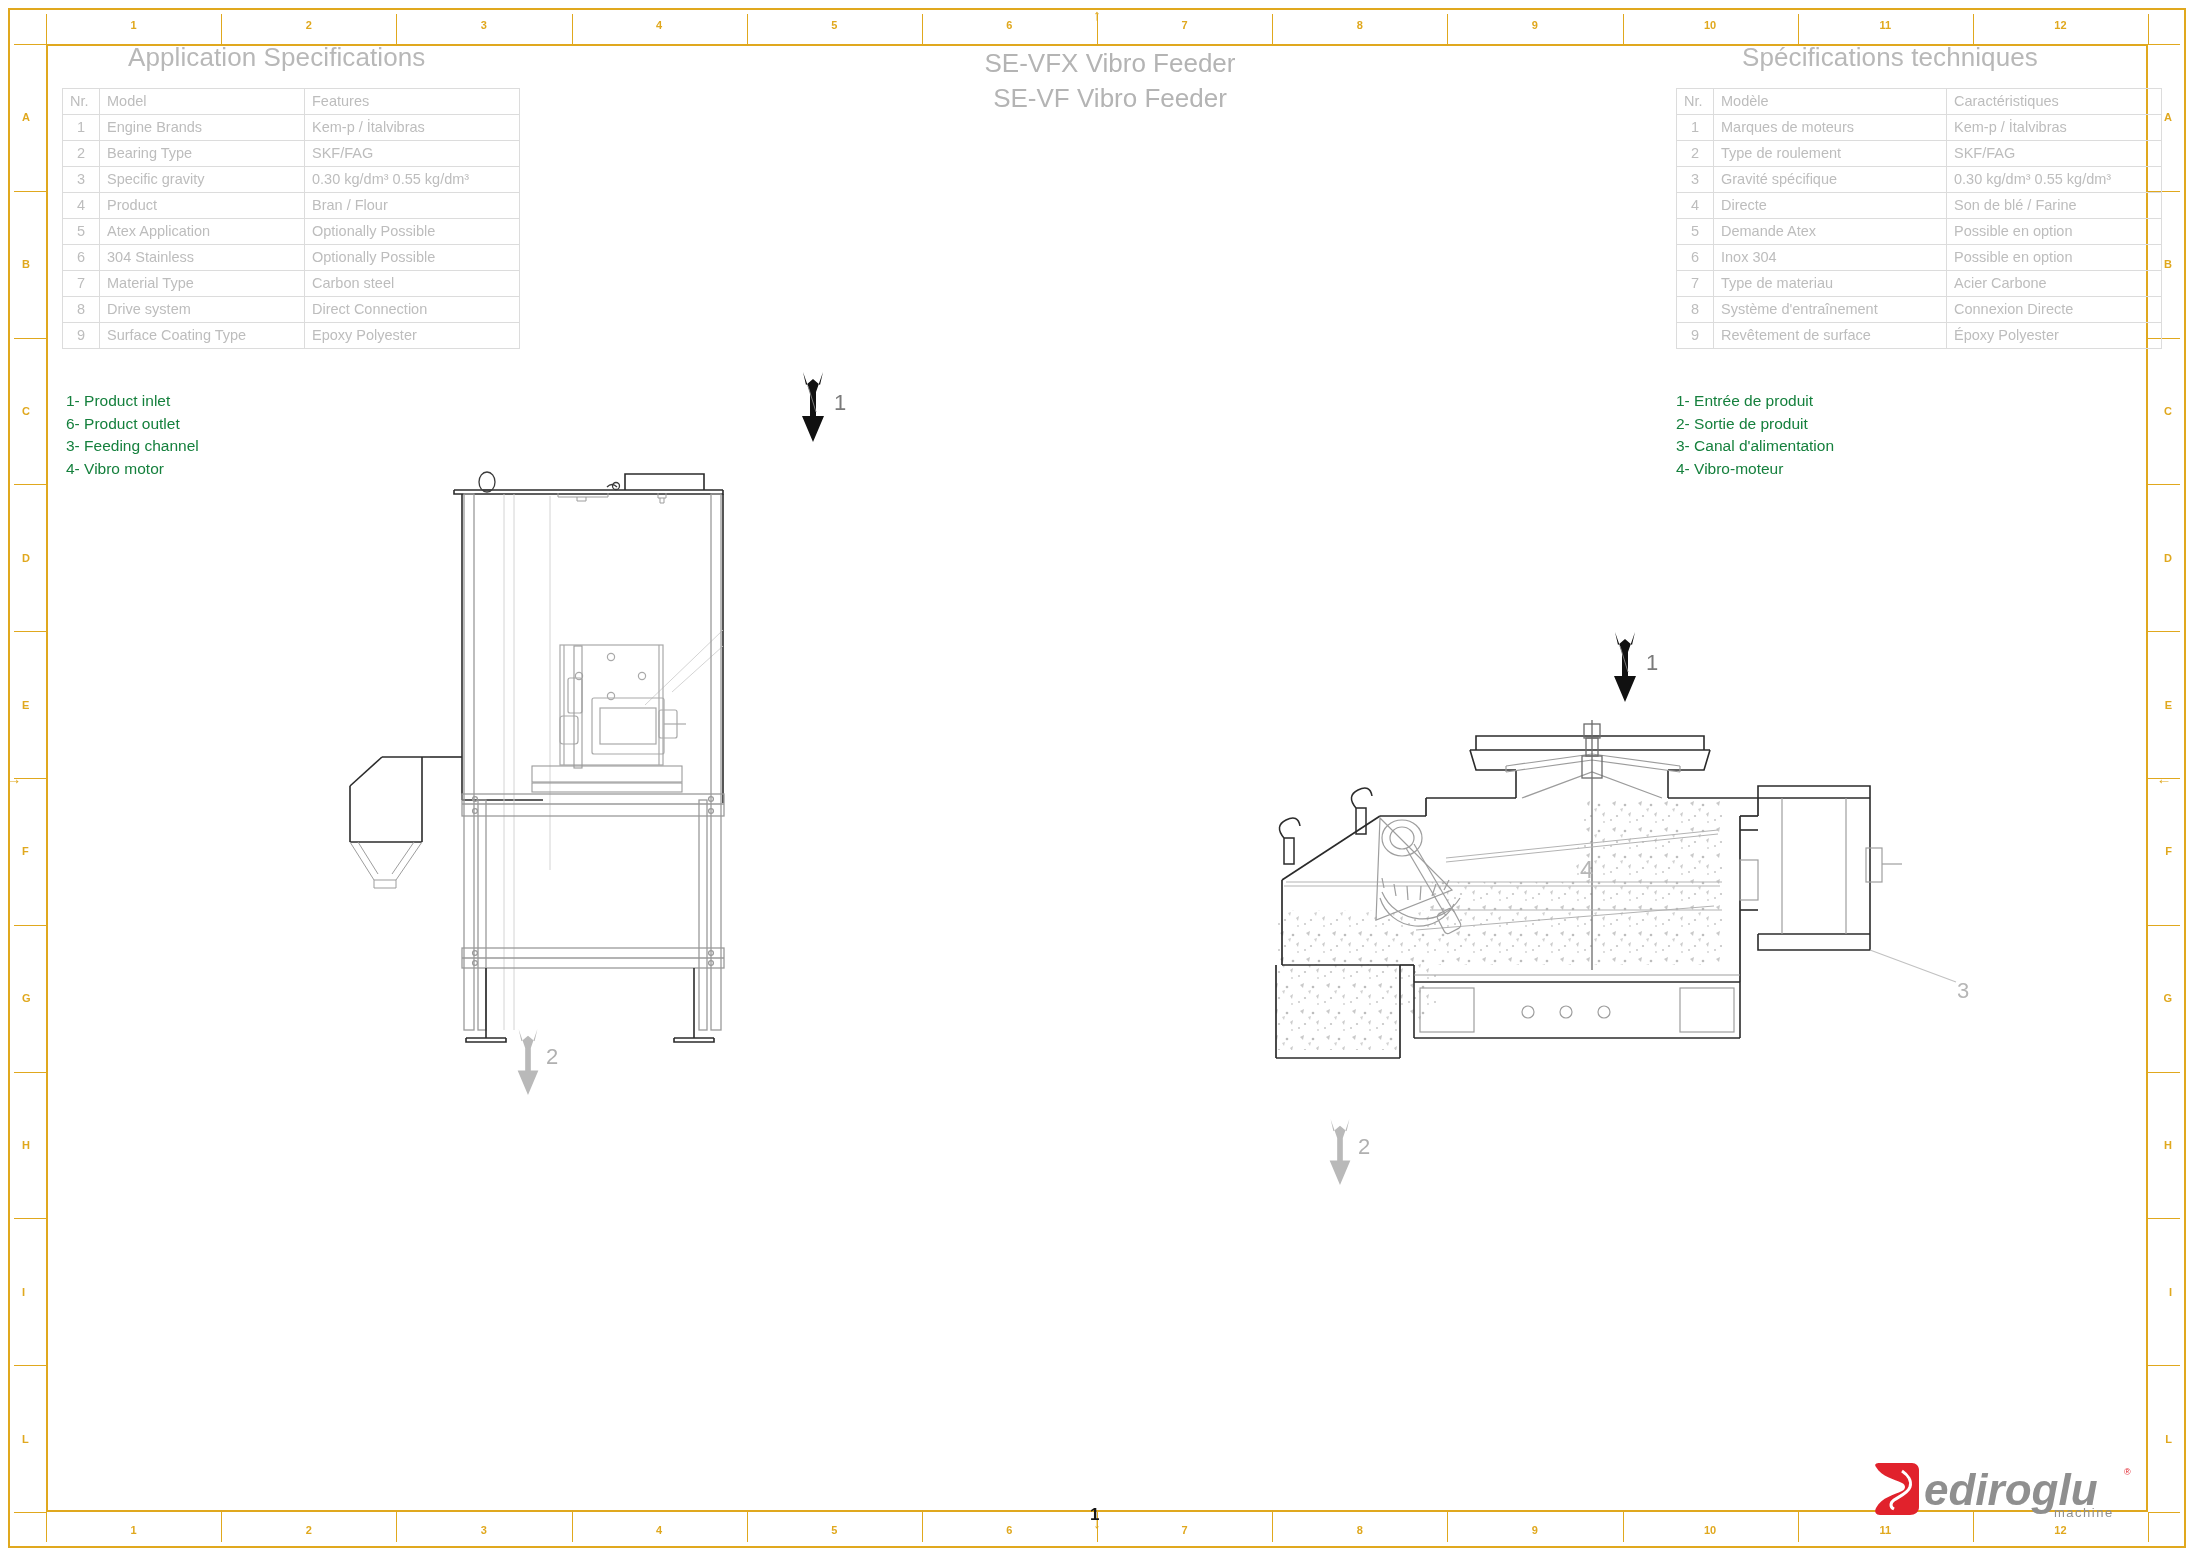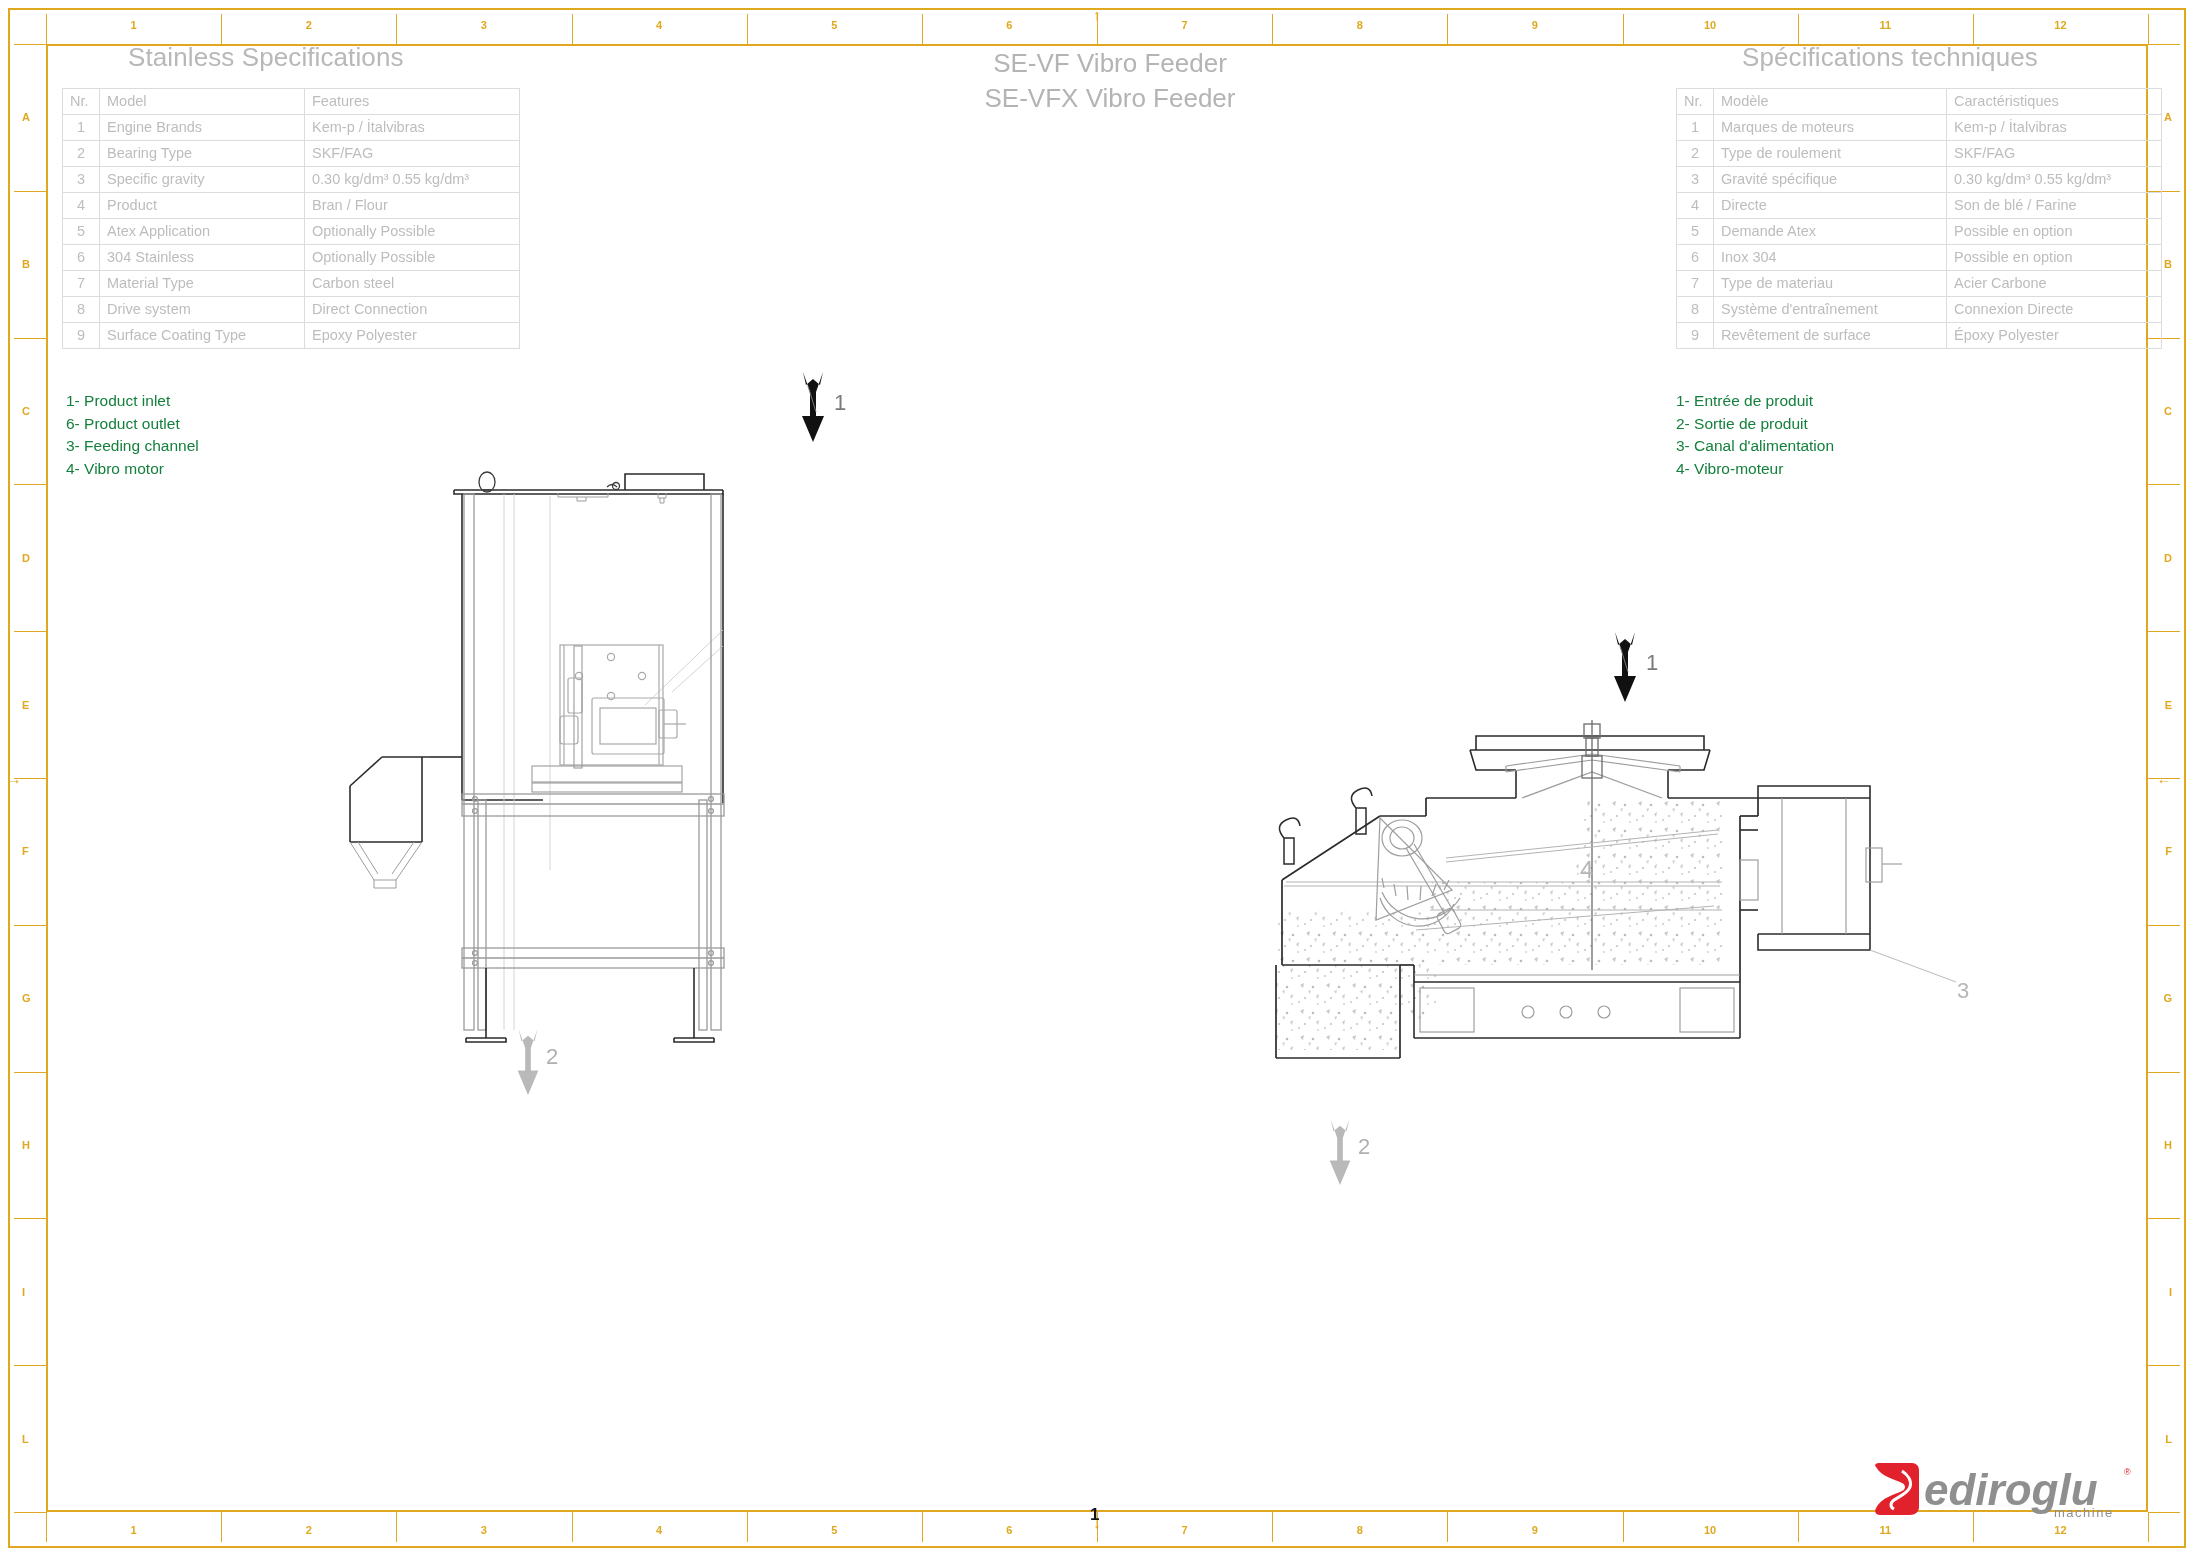--- a/index.html
+++ b/index.html
@@ -209,26 +209,26 @@
       <div class="zone-lbl zone-r" style="top: 1291.8px;">I</div>
       <div class="zone-lbl zone-l" style="top: 1438.6px;">L</div>
       <div class="zone-lbl zone-r" style="top: 1438.6px;">L</div>
       <div class="arrowmark" style="left: 1097px; top: 14px; transform: translate(-50%, -50%);">↑</div>
       <div class="arrowmark" style="left: 1097px; top: 1522px; transform: translate(-50%, -50%);">↓</div>
       <div class="arrowmark" style="left: 14px; top: 778px; transform: translate(-50%, -50%);">→</div>
       <div class="arrowmark" style="left: 2164px; top: 778px; transform: translate(-50%, -50%);">←</div>
     </div>
 </div>
 
-<div class="sec-title" id="title-en">Stainless Specifications</div>
+<div class="sec-title" id="title-en">Application Specifications</div>
 <div class="sec-title" id="title-fr">Spécifications techniques</div>
 
 <div id="main-title">
+  <div>SE-VFX Vibro Feeder</div>
   <div>SE-VF Vibro Feeder</div>
-  <div>SE-VFX Vibro Feeder</div>
 </div>
 
 <table class="spec-table" id="tbl-en">
   <thead>
       <tr>
     <th class="c-nr">Nr.</th>
     <th class="c-model">Model</th>
     <th class="c-feat">Features</th>
   </tr>
     </thead>

